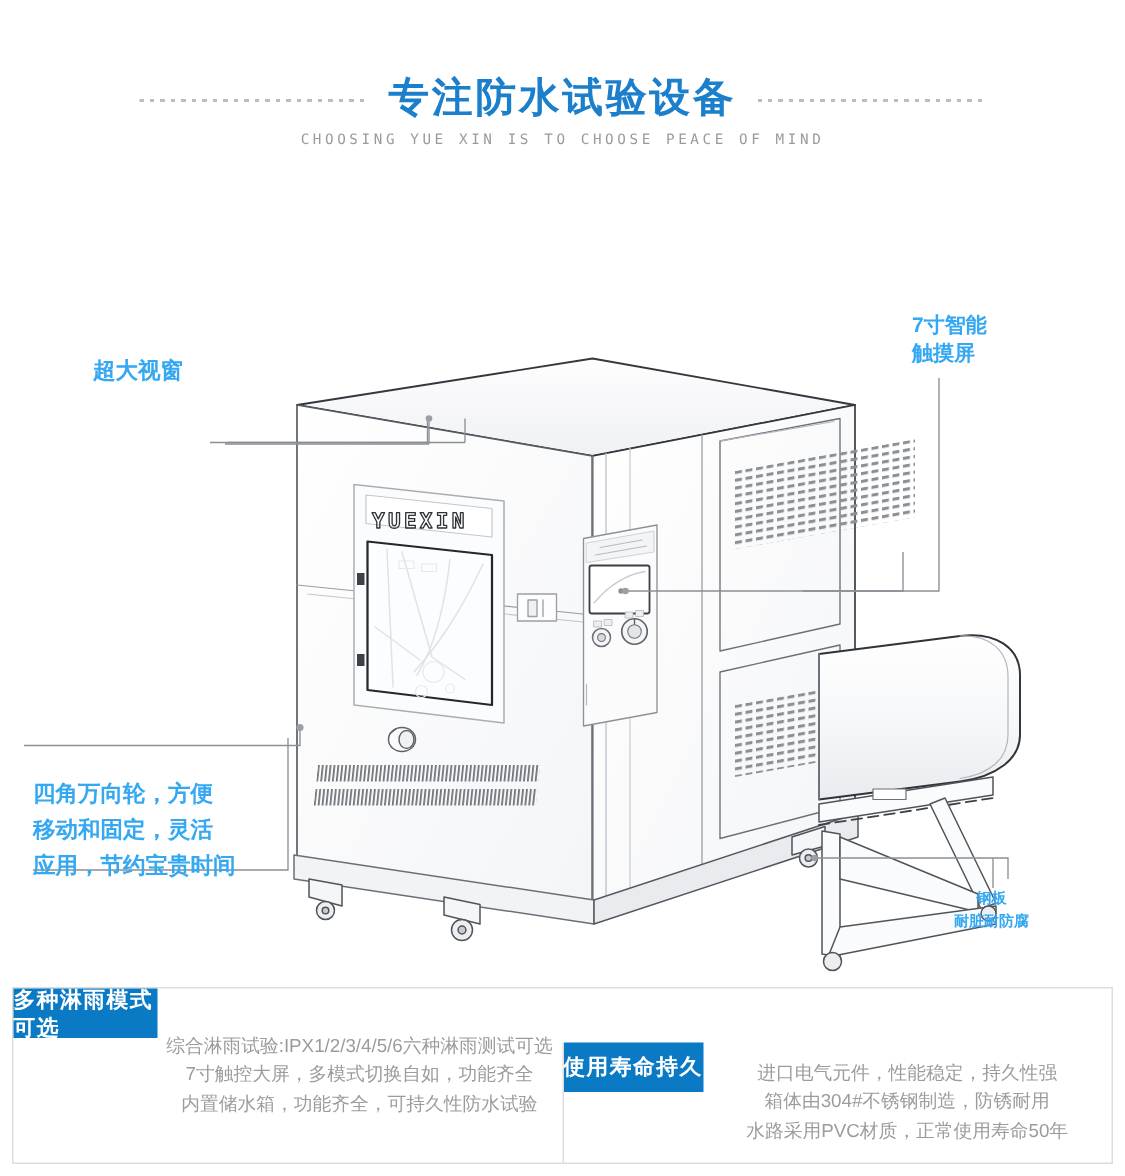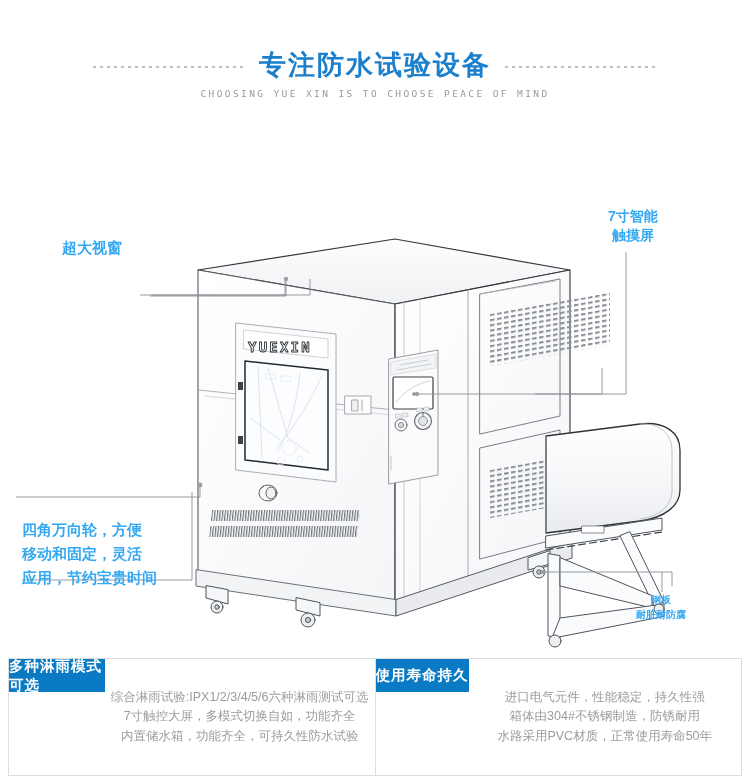--- a/index.html
+++ b/index.html
@@ -31,31 +31,31 @@
     font-size:9.5px;color:#9a9a9a;letter-spacing:2.4px;white-space:nowrap;
   }
 
   
   .illus{position:absolute;left:0;top:118px;width:750px;height:530px;text-align:right;}
   .illus svg{display:block;width:750px;height:530px;}
 
   
   .callout{position:absolute;color:#35a8f2;font-weight:bold;line-height:1.38;white-space:nowrap;}
   .callout.c-window{left:62px;top:238px;font-size:15px;}
-  .callout.c-touch{left:608px;top:207px;font-size:14px;text-align:center;}
+  .callout.c-touch{left:608px;top:207px;font-size:14px;text-align:left;}
   .callout.c-caster{left:22px;top:518px;font-size:15px;line-height:1.6;}
   .callout.c-steel{left:636px;top:593px;font-size:10px;text-align:center;line-height:1.45;}
 
   
   .spec-table{
     position:absolute;left:8px;top:658px;width:734px;height:118px;
     border:1px solid #dddddd;box-sizing:border-box;display:flex;
   }
   .spec-col{flex:1 1 50%;display:flex;flex-direction:row;min-width:0;}
-  .spec-col + .spec-col{border-left:1px solid #dddddd;}
+  .spec-col + .spec-col{border-left:1px solid #dddddd;margin-top:36px;}
   .spec-head{
     height:33px;background:#0a7ac4;color:#ffffff;
     font-size:14.5px;font-weight:bold;letter-spacing:1px;
     display:flex;align-items:center;justify-content:center;
   }
   .spec-body{
     flex:1;display:flex;flex-direction:column;align-items:center;
     justify-content:center;gap:0;padding:4px 6px;box-sizing:border-box;
   }
   .spec-line{font-size:12.5px;color:#9c9c9c;line-height:1.55;white-space:nowrap;}

